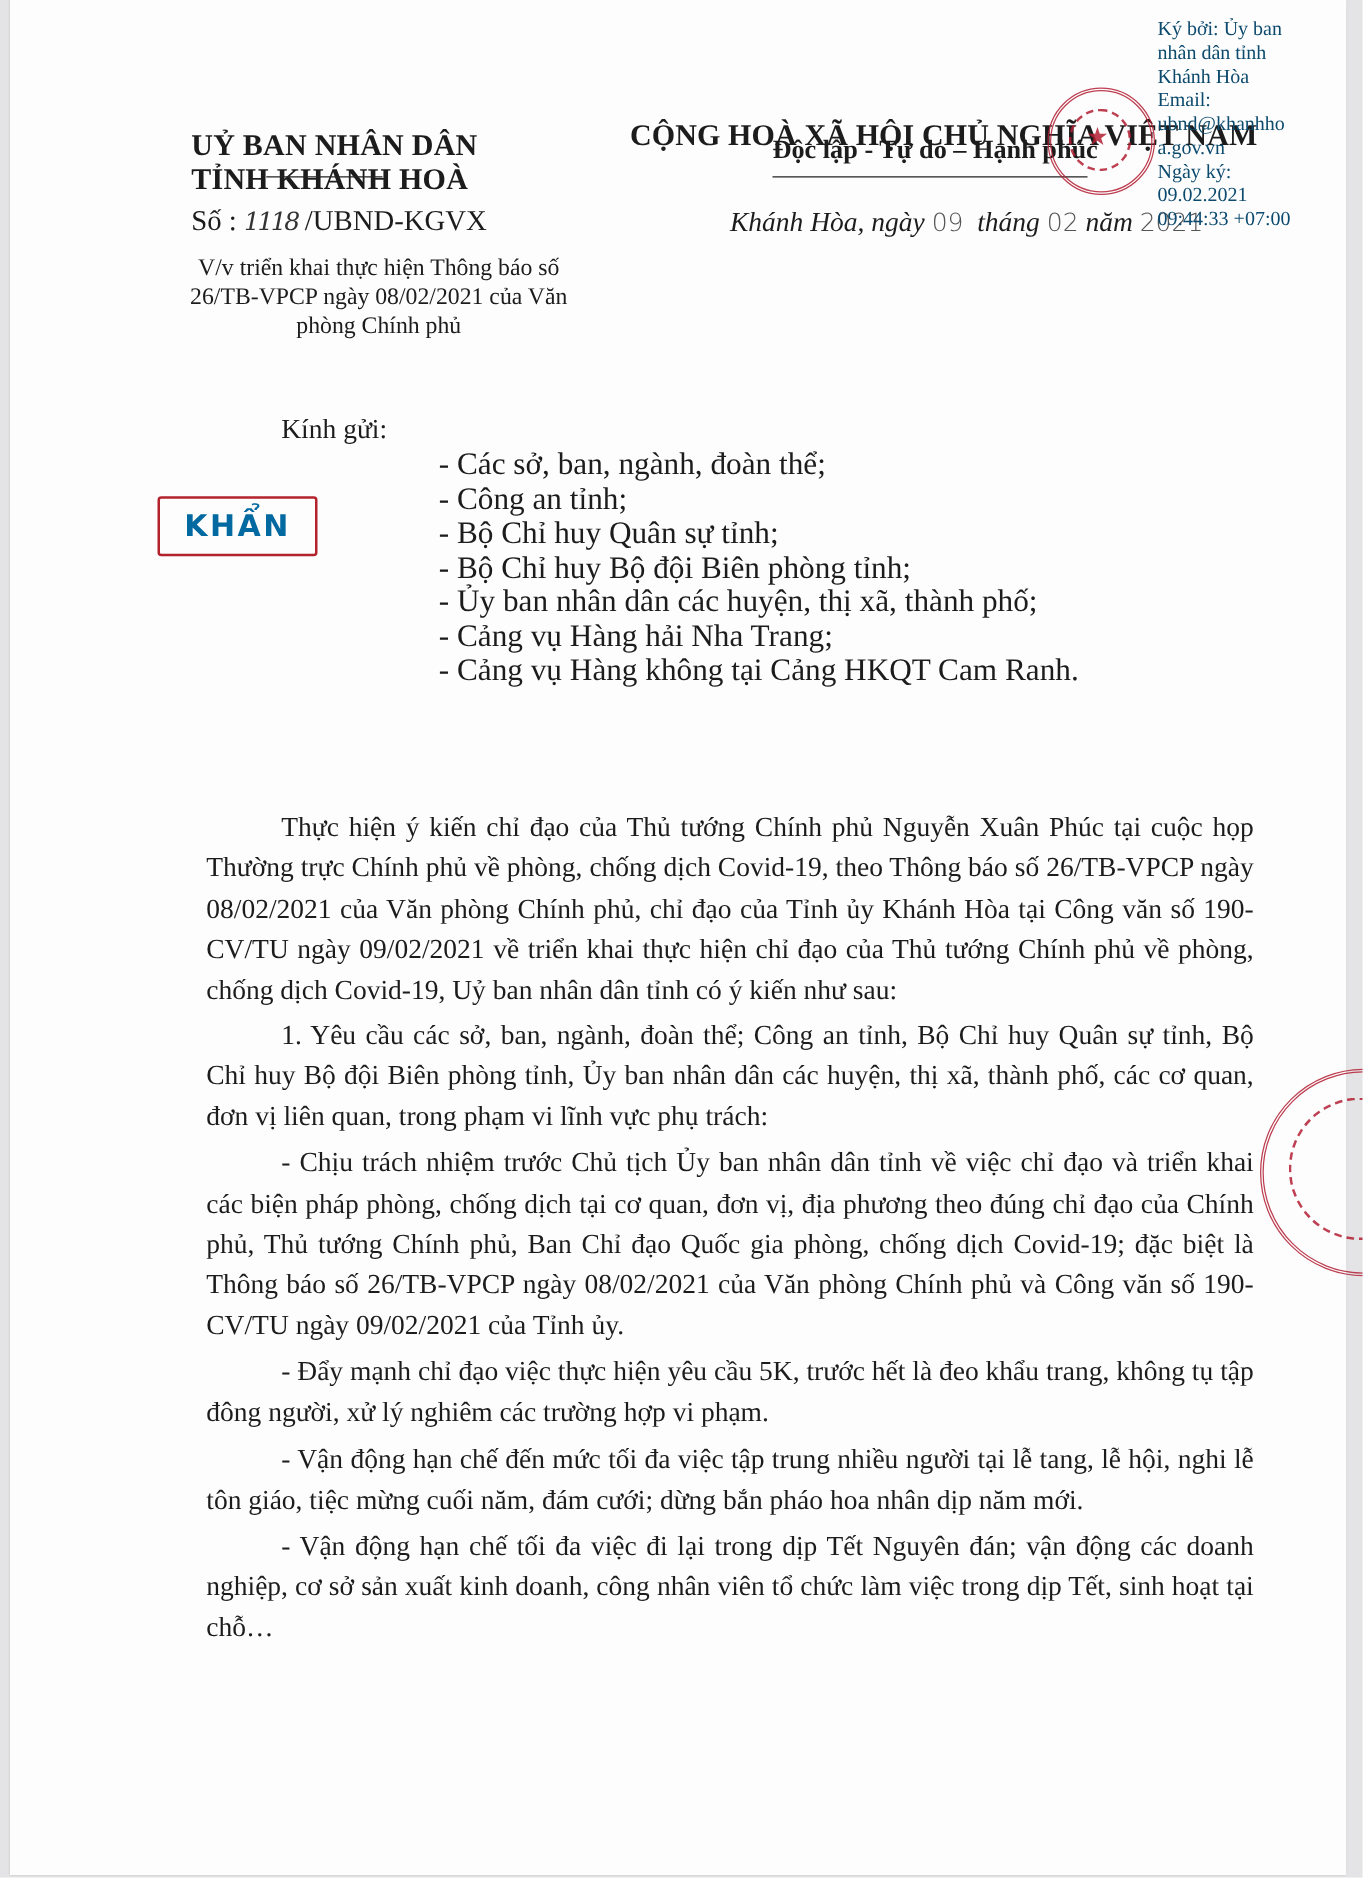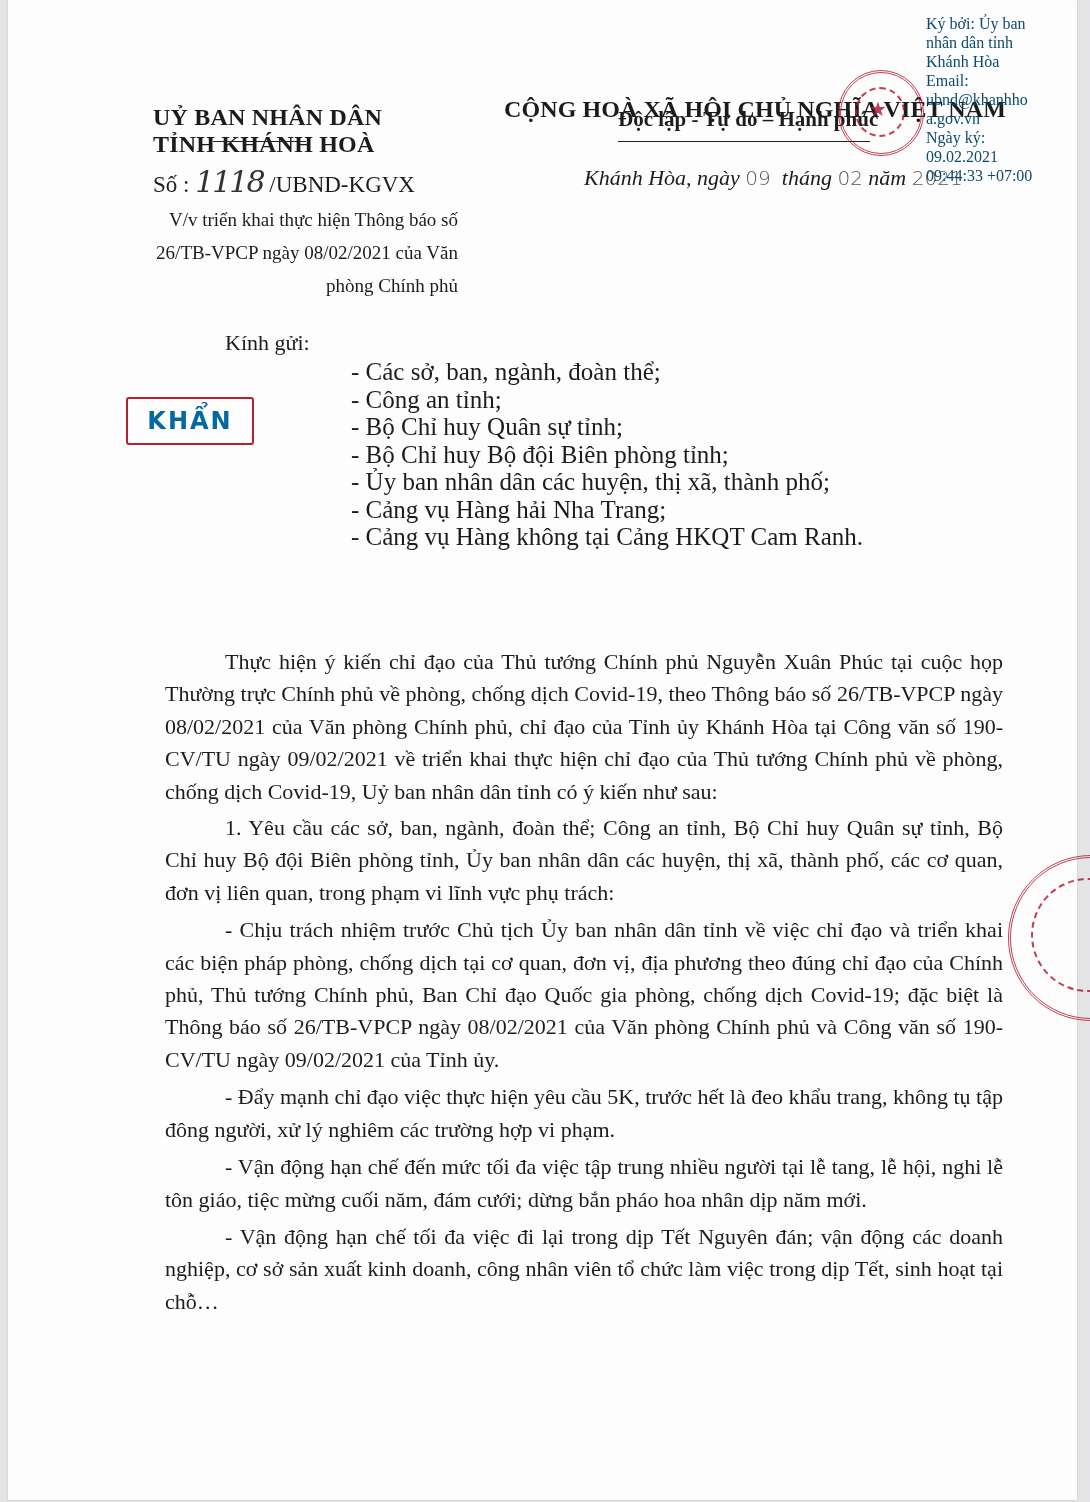--- a/index.html
+++ b/index.html
@@ -15,24 +15,24 @@
     box-shadow: 0 0 2px rgba(0,0,0,0.15);
   }
   .abs { position: absolute; white-space: nowrap; }
 
   
   .org { left: 145px; top: 80px; width: 240px; text-align: left;
     font-weight: bold; font-size: 24px; line-height: 27px; letter-spacing: 0.2px; margin-top: 24px; }
   .org-rule { position: absolute; left: 205px; top: 141px; width: 93px; height: 0;
     border-top: 1.5px solid #222; }
   .docno { left: 145px; top: 164px; font-size: 23px; }
-  .docno .hand { font-family: "DejaVu Serif", serif; font-style: italic; font-size: 30px;
+  .docno .hand { font-family: "DejaVu Serif", serif; font-style: italic; font-size: 20px;
     color: #333; letter-spacing: -2px; }
-  .subject { left: 140px; top: 203px; width: 310px; text-align: right;
-    font-size: 19px; line-height: 33px; white-space: normal; }
+  .subject { left: 140px; top: 203px; width: 310px; text-align: center;
+    font-size: 19px; line-height: 23px; white-space: normal; }
 
   
   .nation { left: 496px; top: 96px; font-weight: bold; font-size: 24px; letter-spacing: 0.1px; }
   .motto { left: 610px; top: 107px; font-weight: bold; font-size: 21px; }
   .motto-rule { position: absolute; left: 610px; top: 141px; width: 252px; height: 0;
     border-top: 1.5px solid #222; }
   .place-date { left: 576px; top: 165px; font-style: italic; font-size: 22px; }
   .place-date .hand { font-family: "DejaVu Sans", sans-serif; font-style: normal;
     font-size: 20px; color: #555; font-weight: 300; }
 

